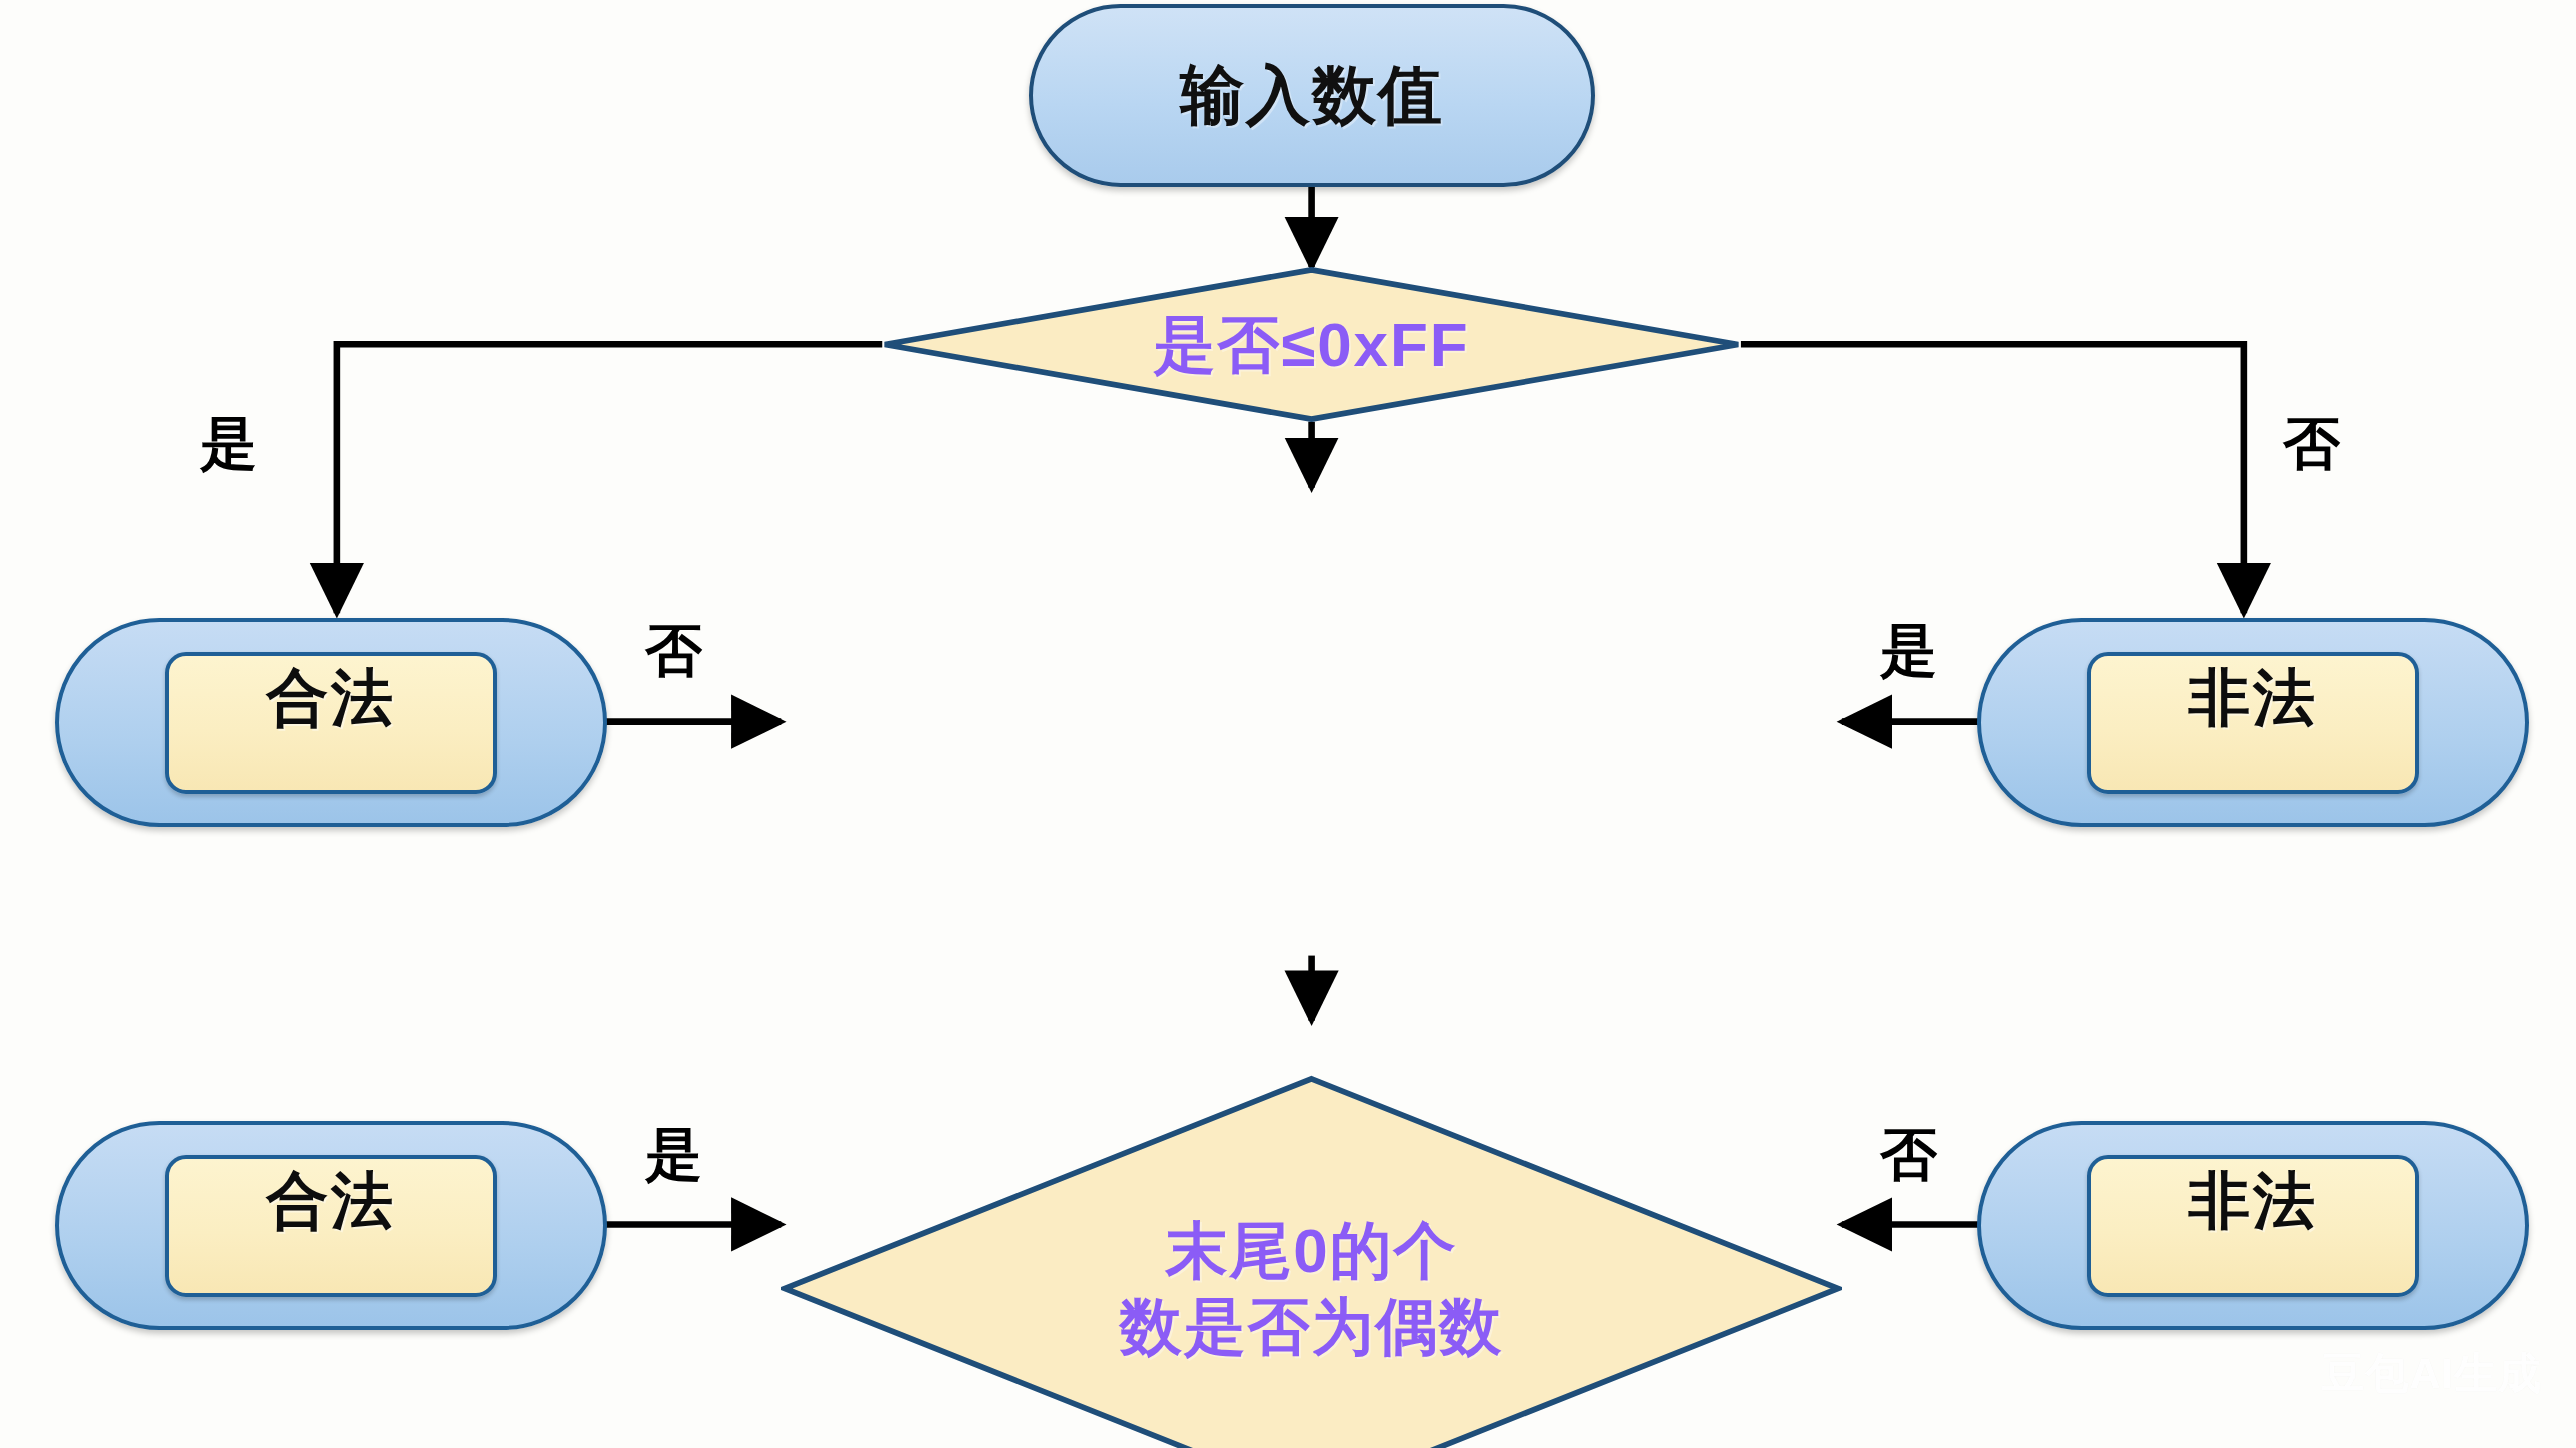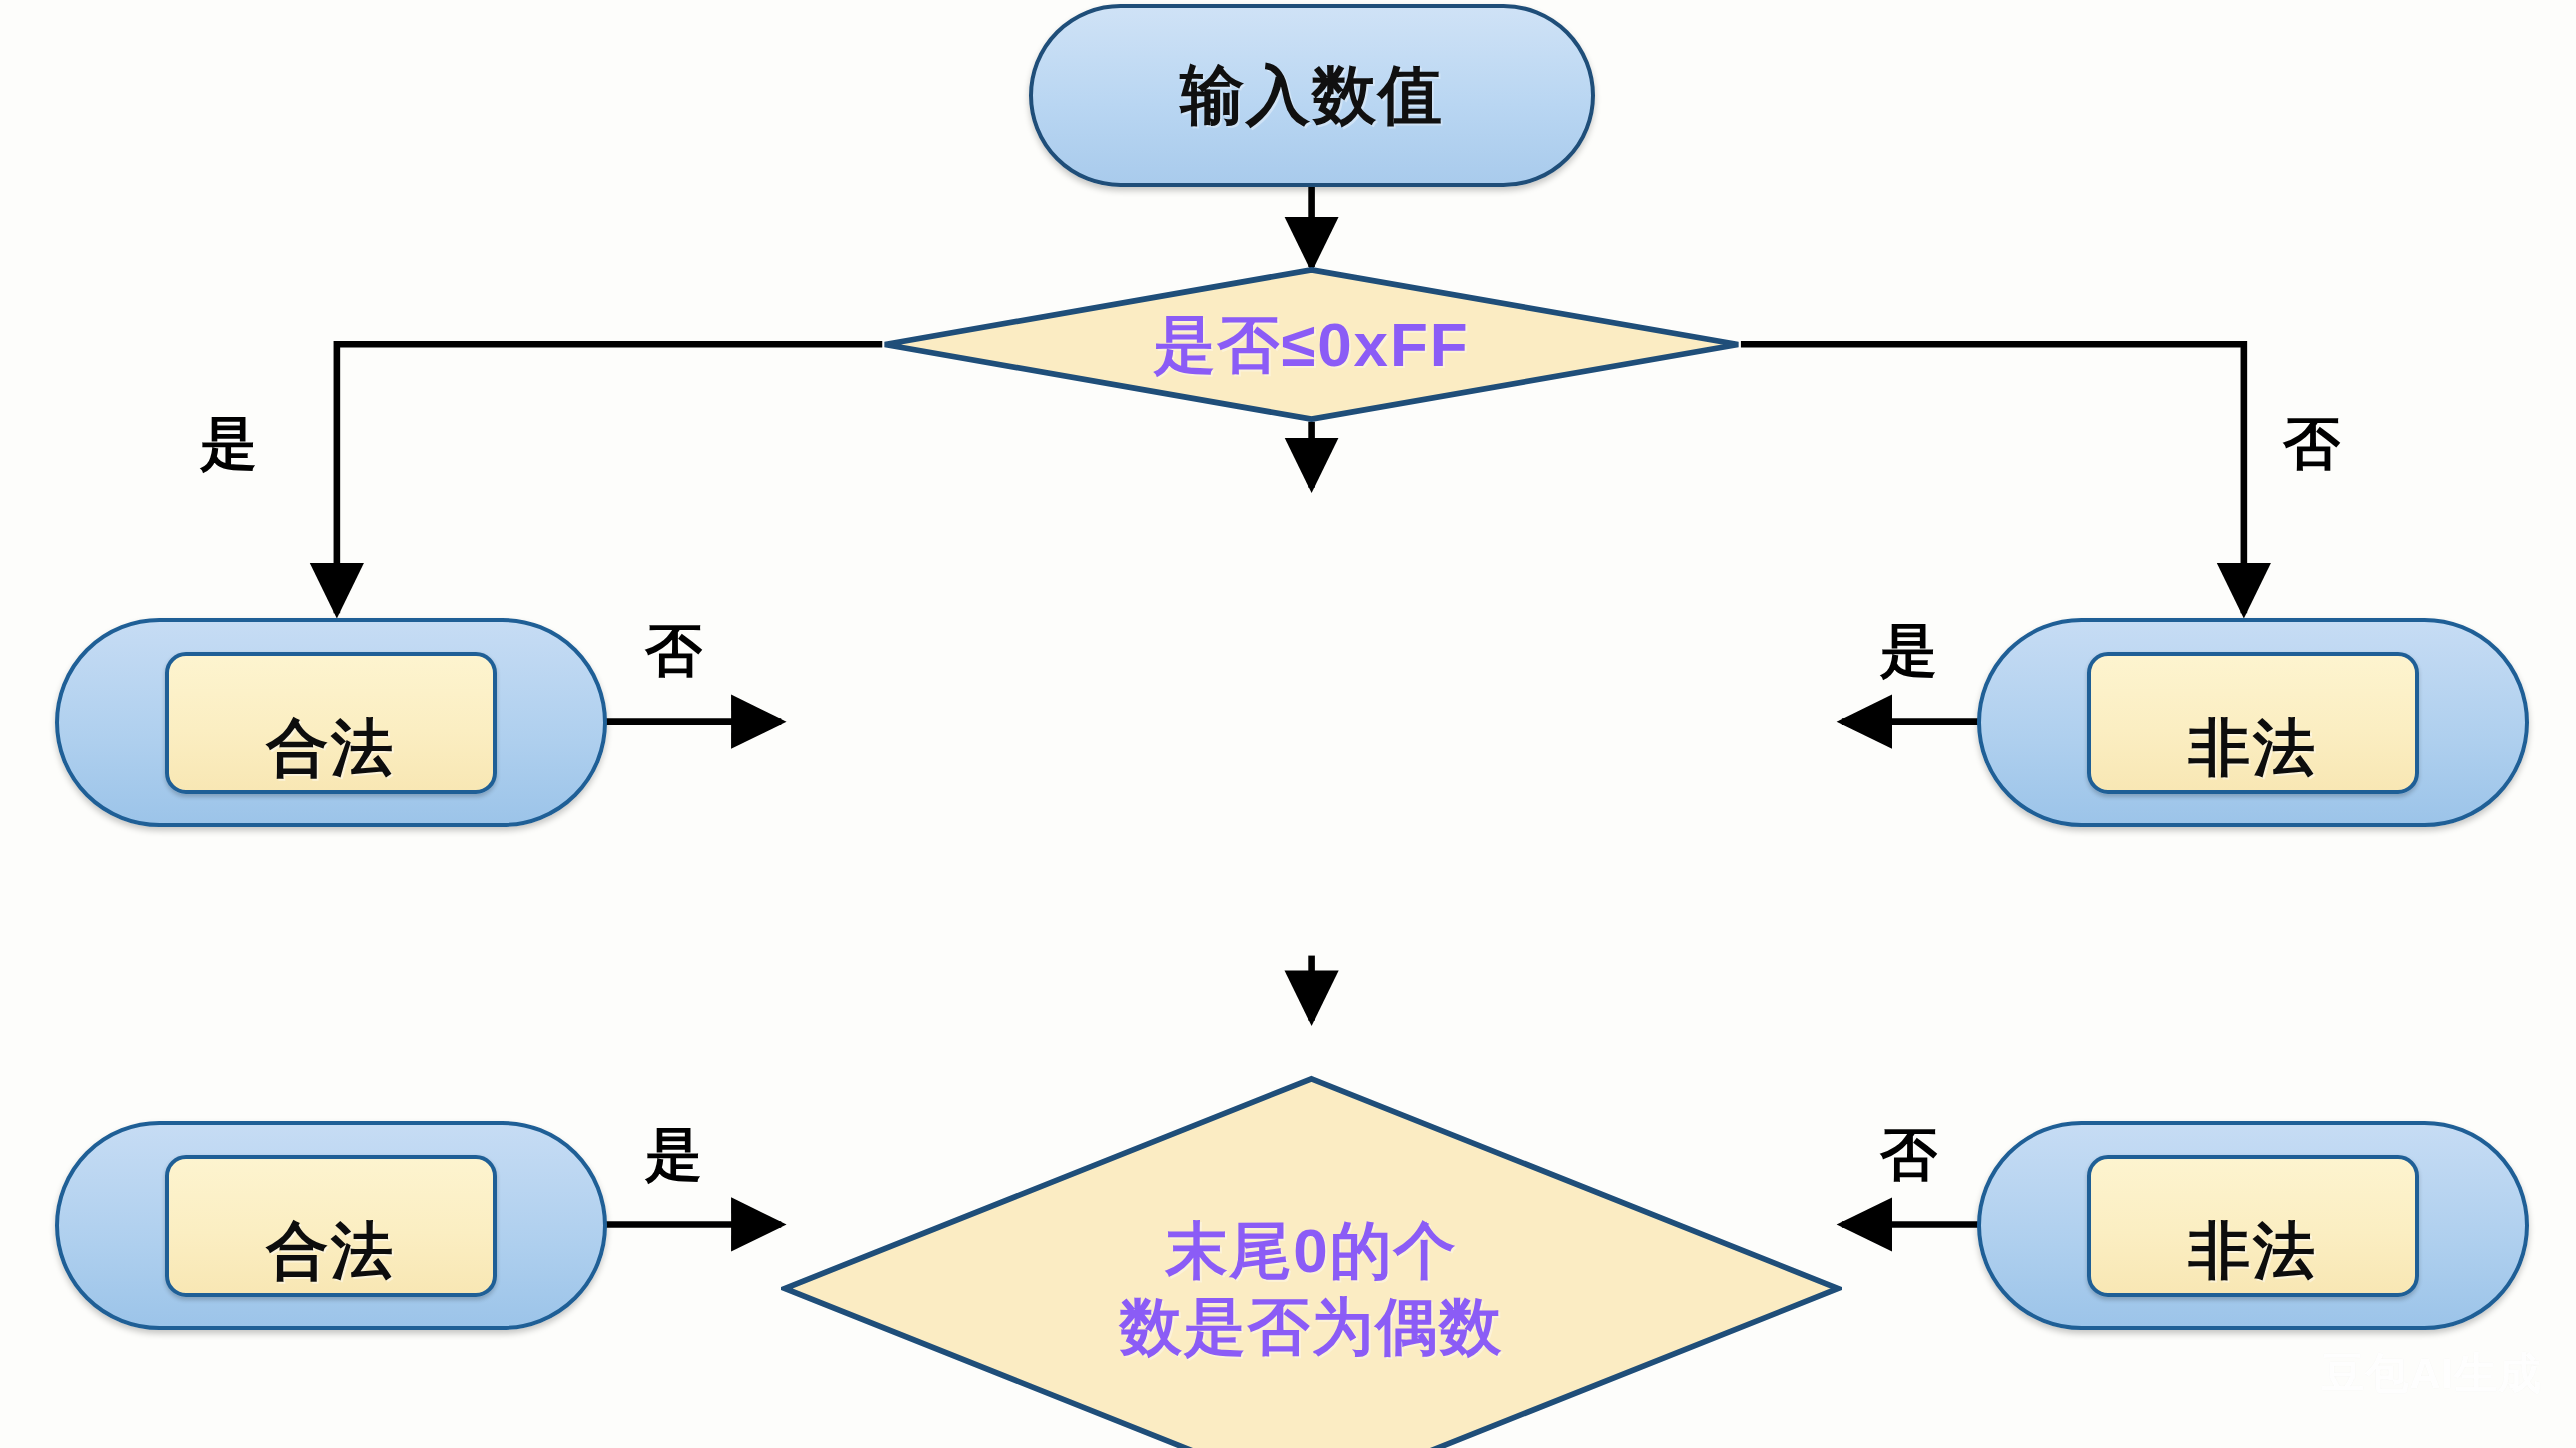--- a/index.html
+++ b/index.html
@@ -48,21 +48,21 @@
   .stadium.nested{
     background:linear-gradient(180deg,#c6dcf4 0%,#aecfee 60%,#9cc4e9 100%);
     border:4.7px solid #1f5f96;
   }
   .inner-plate{
     background:linear-gradient(180deg,#fdf4cf 0%,#fbeec2 55%,#f8e7b4 100%);
     border:4.7px solid #1f5f96;
     border-radius:21px;
     box-shadow:0 2.8px 4.7px rgba(0,0,0,.20);
     display:flex;
-    align-items:flex-end;
+    align-items:flex-start;
     justify-content:center;
     box-sizing:border-box;
   }
   .inner-plate .cap{
     font-size:62px;
     font-weight:700;
     color:#0d0d0d;
     letter-spacing:2.8px;
     text-shadow:1.9px 1.9px 0 rgba(255,255,255,.45);
     white-space:nowrap;

